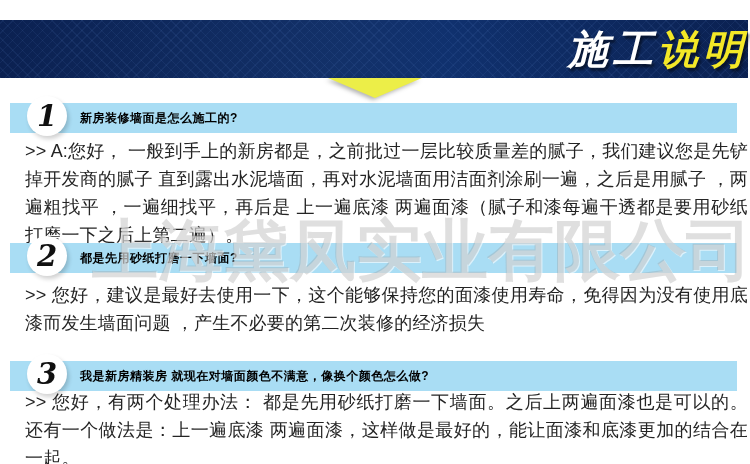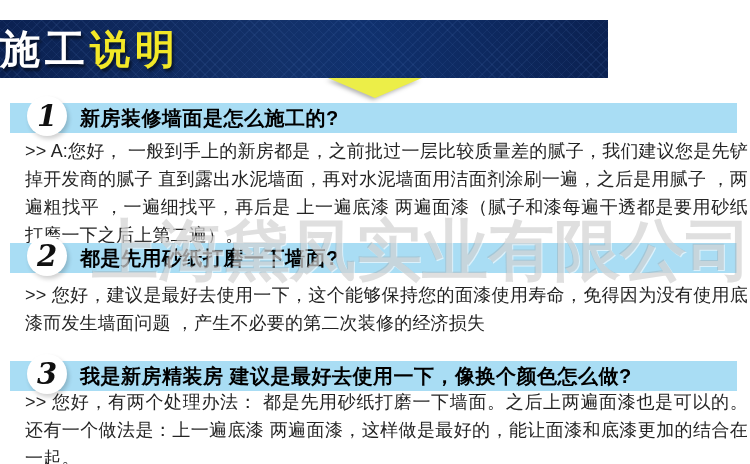--- a/index.html
+++ b/index.html
@@ -3,27 +3,27 @@
 <meta charset="utf-8">
 <style>
   html,body{margin:0;padding:0;}
   body{
     width:750px;height:464px;position:relative;overflow:hidden;
     background:#ffffff;
     font-family:"Liberation Sans","DejaVu Sans",sans-serif;
   }
   
   .banner{
-    position:absolute;top:20px;left:0;width:608px;height:58px;
+    position:absolute;top:20px;left:0;width:748px;height:58px;
     background-color:#0d2659;
     background-image:
       repeating-linear-gradient(45deg, rgba(90,130,200,0.10) 0 1px, transparent 1px 7px),
       repeating-linear-gradient(-45deg, rgba(90,130,200,0.10) 0 1px, transparent 1px 7px),
       linear-gradient(90deg,#0b2151 0%,#133169 45%,#10316e 60%,#0b2151 100%);
-    display:flex;align-items:center;justify-content:flex-start;
+    display:flex;align-items:center;justify-content:flex-end;font-style:italic;
   }
   .banner-title{
     font-size:40px;font-weight:bold;letter-spacing:5px;line-height:1;
     text-shadow:2px 3px 3px rgba(0,0,0,0.55);
   }
   .t-white{color:#ffffff;}
   .t-yellow{color:#f3e827;}
   .triangle{
     position:absolute;top:78px;left:328px;width:0;height:0;
     border-left:47px solid transparent;
@@ -47,21 +47,21 @@
   }
   .qbar .badge{
     position:absolute;left:17px;top:-7px;width:40px;height:40px;
     background:#ffffff;border-radius:50%;
     display:flex;align-items:center;justify-content:center;
     font-family:"DejaVu Serif","Liberation Serif",serif;
     font-style:italic;font-weight:bold;font-size:29px;color:#101010;
     box-shadow:2px 3px 4px rgba(0,0,0,0.18);
   }
   .qbar .question{
-    margin-left:70px;font-size:20px;font-weight:bold;color:#000000;
+    margin-left:70px;font-size:12px;font-weight:bold;color:#000000;
     letter-spacing:0.5px;white-space:nowrap;
   }
   .bar-1{top:103px;}
   .bar-2{top:243px;}
   .bar-3{top:361px;}
   
   .answer{
     position:absolute;left:25px;width:723px;
     font-size:18px;line-height:28px;color:#242424;
     letter-spacing:0.2px;
@@ -90,15 +90,15 @@
 <div class="answer ans-1">&gt;&gt; A:您好， 一般到手上的新房都是，之前批过一层比较质量差的腻子，我们建议您是先铲掉开发商的腻子 直到露出水泥墙面，再对水泥墙面用洁面剂涂刷一遍，之后是用腻子 ，两遍粗找平 ，一遍细找平，再后是 上一遍底漆 两遍面漆（腻子和漆每遍干透都是要用砂纸打磨一下之后上第二遍）。</div>
 
 <div class="qbar bar-2">
   <span class="badge">2</span>
   <span class="question">都是先用砂纸打磨一下墙面?</span>
 </div>
 <div class="answer ans-2">&gt;&gt; 您好，建议是最好去使用一下，这个能够保持您的面漆使用寿命，免得因为没有使用底漆而发生墙面问题 ，产生不必要的第二次装修的经济损失</div>
 
 <div class="qbar bar-3">
   <span class="badge">3</span>
-  <span class="question">我是新房精装房 建议是最好去使用一下，像换个颜色怎么做?</span>
+  <span class="question">我是新房精装房 就现在对墙面颜色不满意，像换个颜色怎么做?</span>
 </div>
 <div class="answer ans-3">&gt;&gt; 您好，有两个处理办法：  都是先用砂纸打磨一下墙面。之后上两遍面漆也是可以的。还有一个做法是：上一遍底漆 两遍面漆，这样做是最好的，能让面漆和底漆更加的结合在一起。</div>
 
 </body></html>

